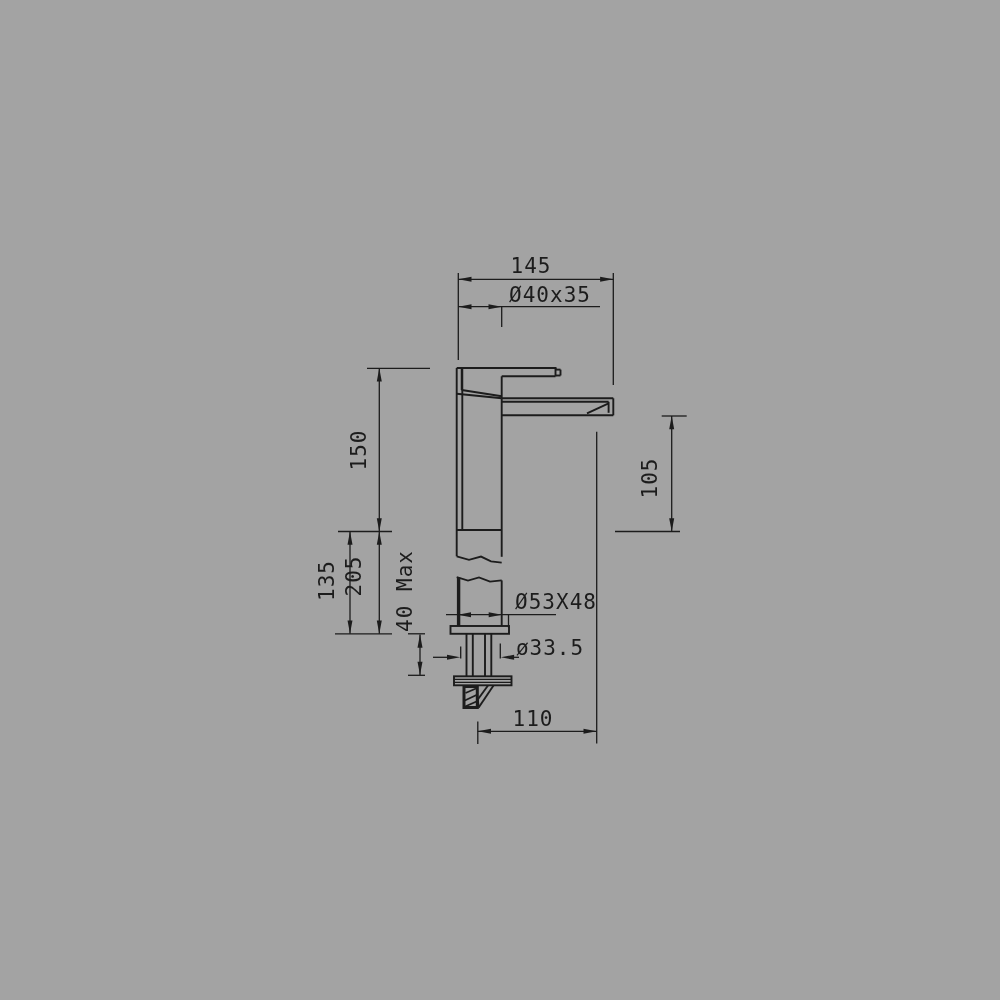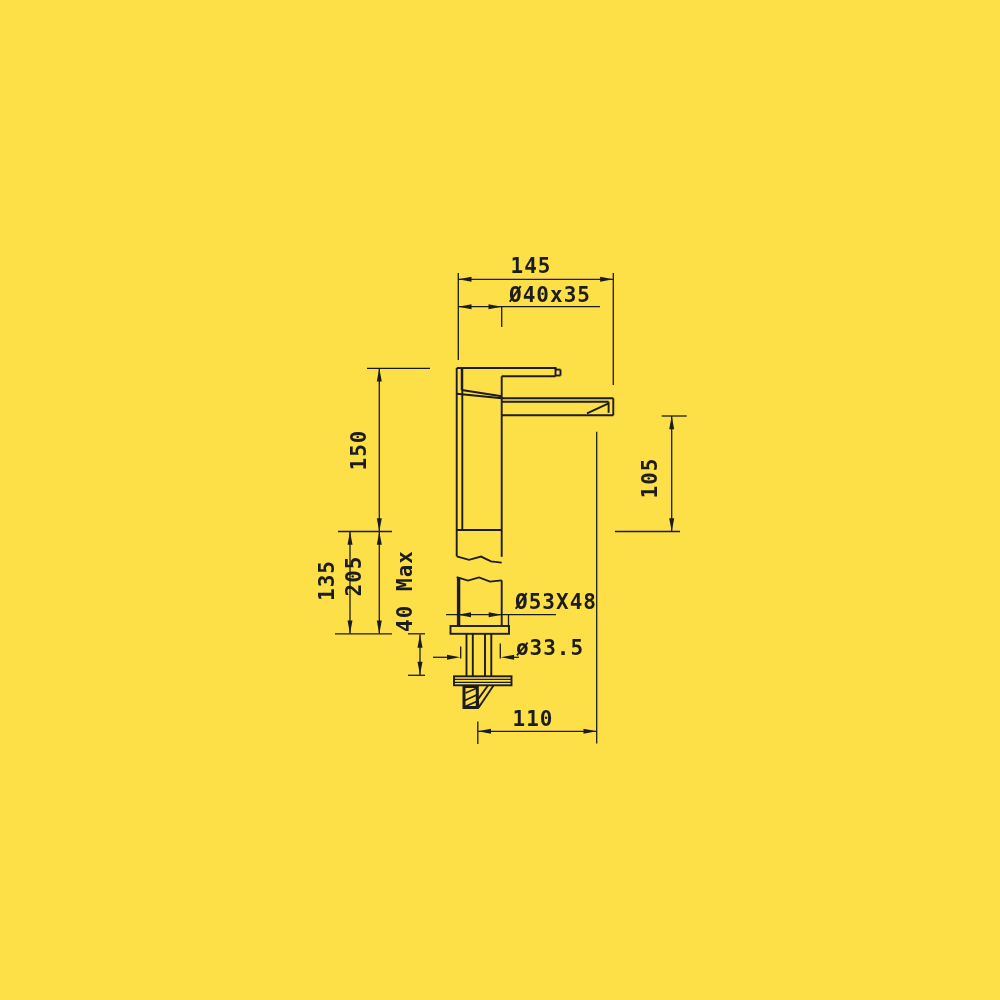--- a/index.html
+++ b/index.html
@@ -1,17 +1,17 @@
 <!DOCTYPE html>
 <html><head>
 <meta charset="utf-8">
 <style>
   html,body{margin:0;padding:0;background:#fff;}
-  #canvas{position:relative;width:1000px;height:1000px;background:#fde047;overflow:hidden;
-          font-family:"DejaVu Sans Mono","Liberation Mono",monospace;font-weight:bold;}
+  #canvas{position:relative;width:1000px;height:1000px;background:#a3a3a3;overflow:hidden;
+          font-family:"DejaVu Sans Mono","Liberation Mono",monospace;}
   svg text{fill:#1c1c1c;font-family:"DejaVu Sans Mono","Liberation Mono",monospace;
            font-size:21px;letter-spacing:1px;}
   svg line, svg polyline, svg rect, svg path{stroke:#1c1c1c;fill:none;}
   .obj{stroke-width:1.9;}
   .thick{stroke-width:3.4;}
   .dim{stroke-width:1.3;}
   .arr{fill:#1c1c1c;stroke:none;}
 </style>
 </head>
 <body>

